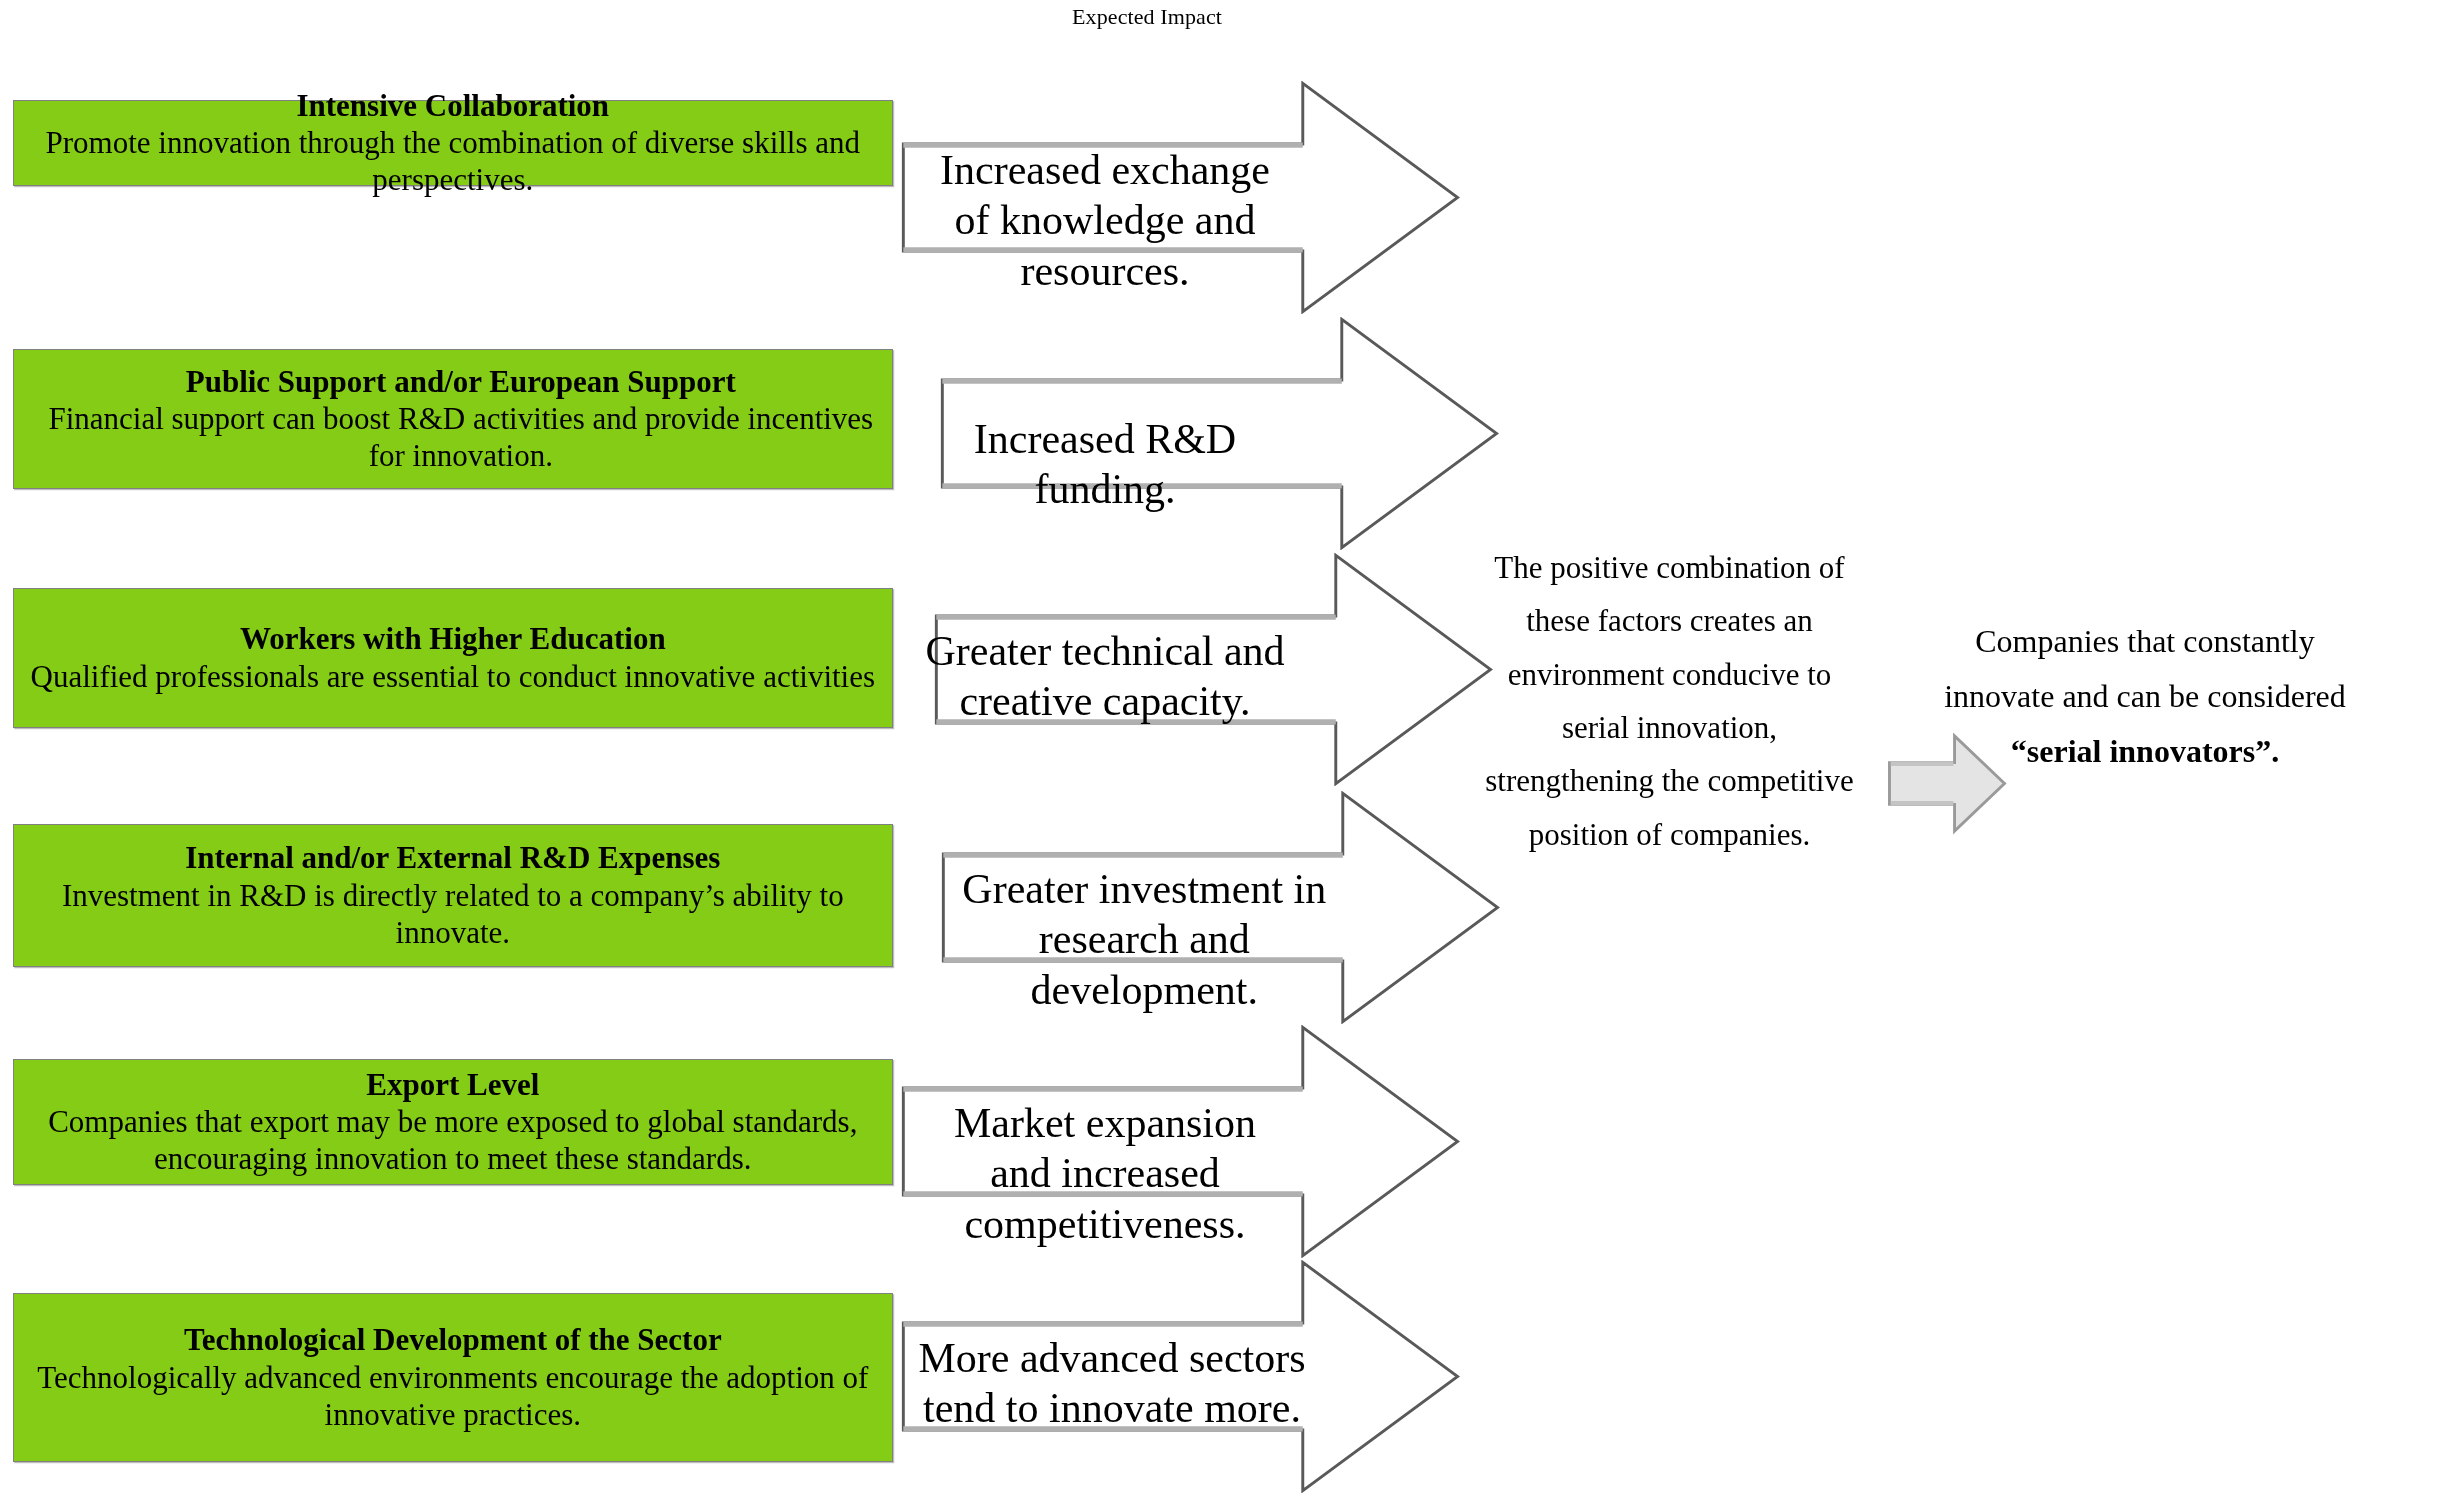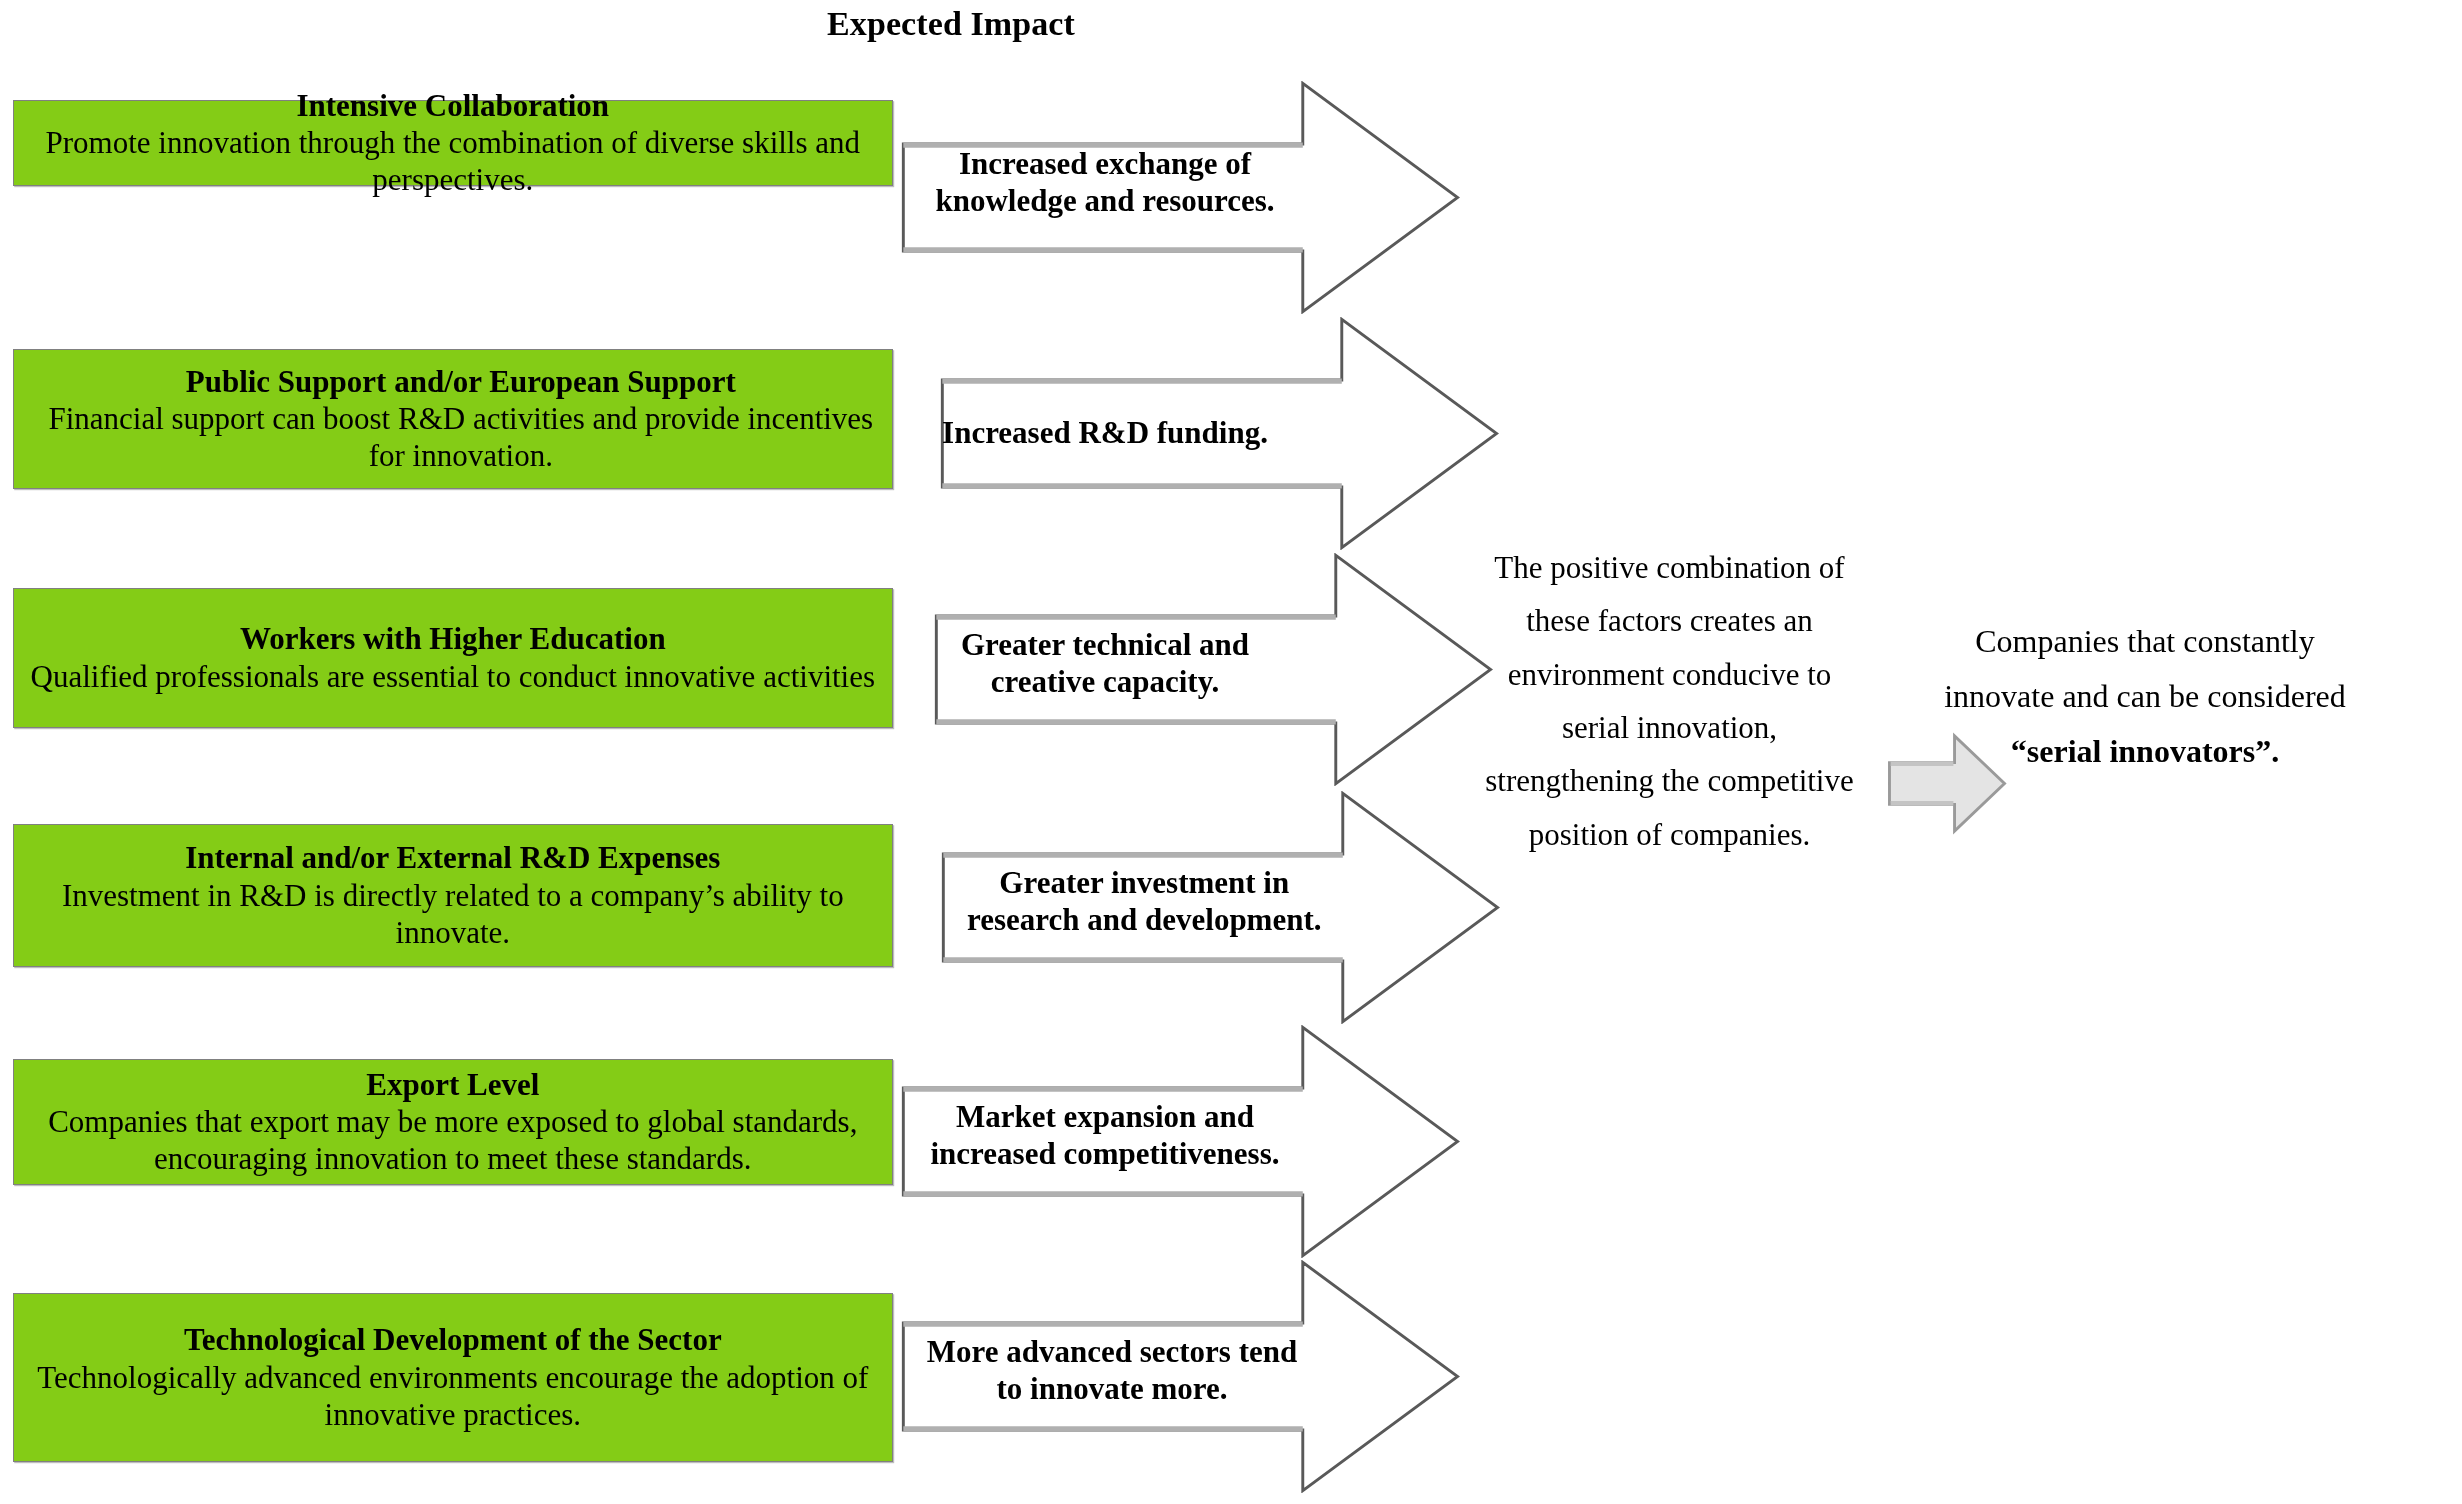--- a/index.html
+++ b/index.html
@@ -7,21 +7,21 @@
   body{
     width:2462px;height:1504px;position:relative;overflow:hidden;
     font-family:"Liberation Serif","DejaVu Serif",serif;
     color:#000000;
   }
   #stage{position:absolute;left:0;top:0;width:2462px;height:1504px;}
 
   
   .title{
     position:absolute;left:827px;top:4.7px;width:640px;
-    font-weight:bold;font-size:34px;line-height:1.1;
+    text-align:center;font-weight:normal;font-size:22px;line-height:1.1;
     letter-spacing:0.1px;
   }
 
   
   .factor-box{
     position:absolute;left:12.8px;width:880px;
     background:#84cc16;
     border:1.2px solid #808080;
     box-sizing:border-box;
     display:flex;flex-direction:column;align-items:center;justify-content:center;
@@ -35,21 +35,21 @@
   .factor-desc{
     font-weight:normal;font-size:31px;line-height:1.2;
     width:100%;padding:0 9.3px;box-sizing:border-box;
   }
 
   
   .arrow-wrap{position:absolute;left:901px;}
   .arrow-wrap svg{display:block;}
   .arrow-label{
     position:absolute;
-    text-align:center;font-size:31px;line-height:1.2;font-weight:bold;
+    text-align:center;font-size:42px;line-height:1.2;font-weight:normal;
     box-sizing:border-box;
   }
 
   
   .synthesis{
     position:absolute;left:1483px;top:541px;width:373px;
     text-align:center;font-size:31px;line-height:1.72;font-weight:normal;
   }
 
   

